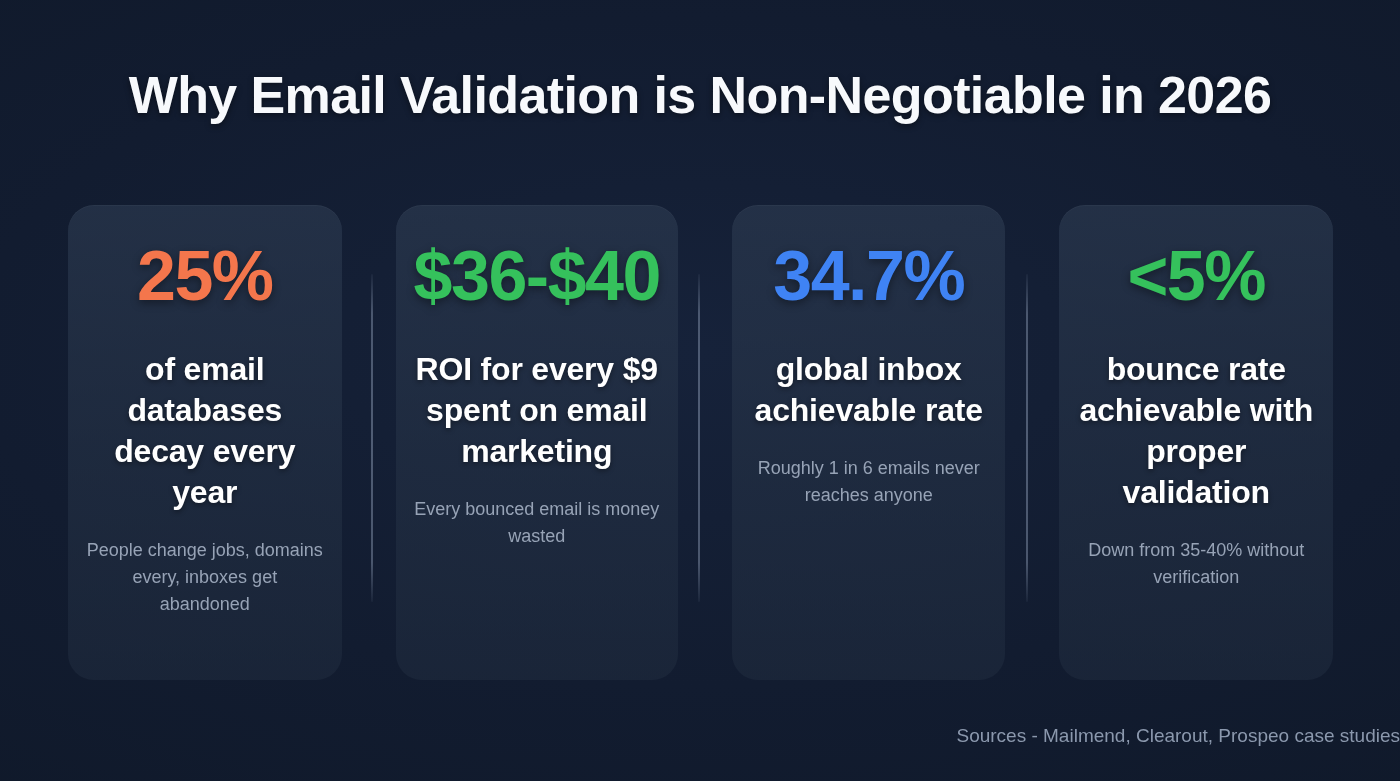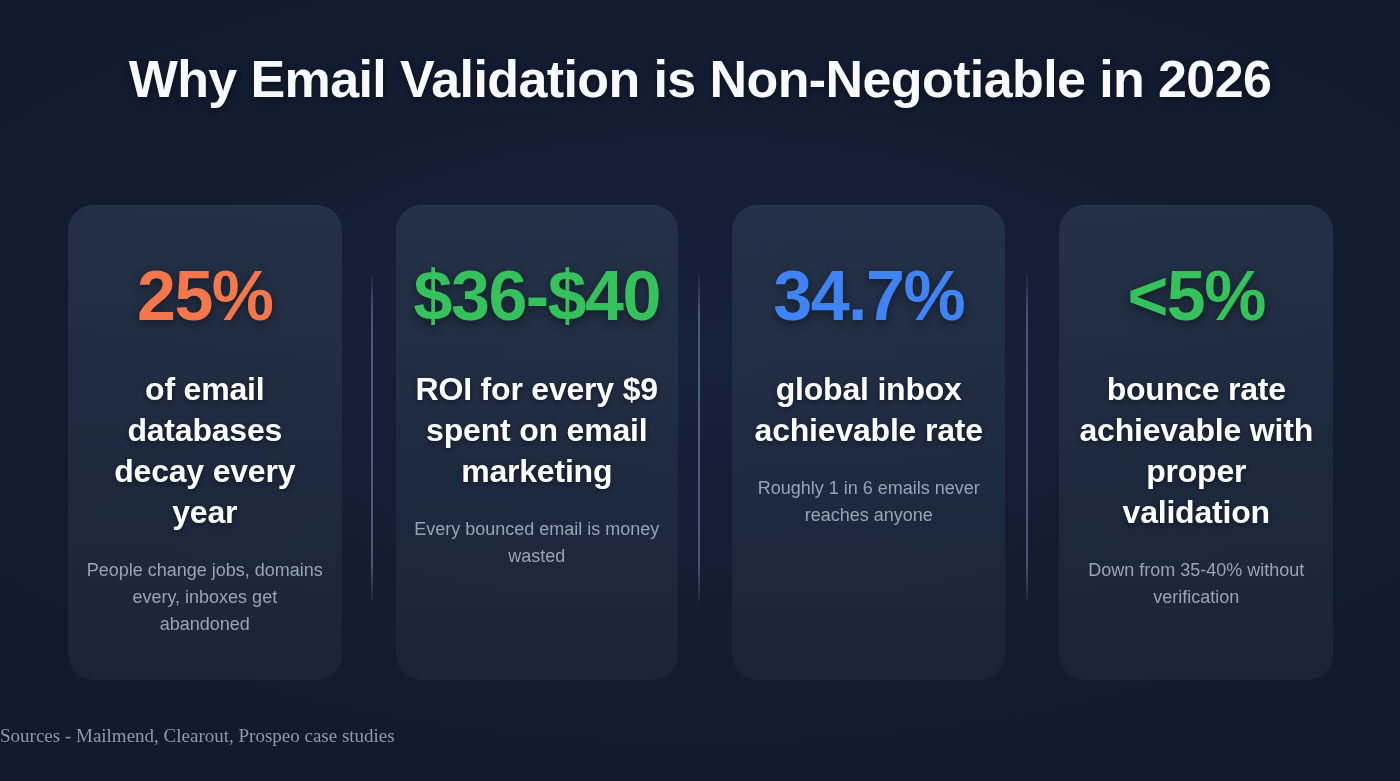--- a/index.html
+++ b/index.html
@@ -24,21 +24,21 @@
     height:781px;
     background:
       radial-gradient(115% 95% at 50% 45%, #16223a 0%, #121c30 45%, #0e1726 100%);
     overflow:hidden;
   }
 
   
   .title {
     position:absolute;
     left:0; right:0;
-    top:46px;
+    top:62px;
     text-align:center;
     color:#f7f9fc;
     font-size:52px;
     font-weight:bold;
     letter-spacing:-0.6px;
     line-height:66px;
     text-shadow:0 2px 6px rgba(0,0,0,0.45);
     white-space:nowrap;
   }
 
@@ -52,21 +52,21 @@
     display:flex;
     gap:54px;
   }
 
   .card {
     position:relative;
     flex:1 1 0;
     border-radius:26px;
     background:linear-gradient(180deg, rgba(42,56,78,0.70) 0%, rgba(36,49,69,0.62) 55%, rgba(32,44,63,0.55) 100%);
     box-shadow:inset 0 1px 0 rgba(255,255,255,0.035);
-    padding:52px 18px 0 18px;
+    padding:32px 18px 0 18px;
     text-align:center;
   }
 
   .stat {
     font-size:70px;
     font-weight:bold;
     line-height:78px;
     letter-spacing:-1.5px;
     text-shadow:0 3px 8px rgba(0,0,0,0.40);
     white-space:nowrap;
@@ -106,26 +106,25 @@
   }
   .divider.d1 { left:371px; }
   .divider.d2 { left:698px; }
   .divider.d3 { left:1026px; }
 
   
   .sources {
     position:absolute;
     left:0; right:0;
     top:723px;
-    text-align:left;
+    text-align:right;
     color:#8b98ad;
     font-size:19px;
     line-height:26px;
     font-weight:normal;
-    font-family:Liberation Serif, serif;
   }
 </style>
 </head>
 <body>
 
 <div class="stage">
 
   <h1 class="title">Why Email Validation is Non-Negotiable in 2026</h1>
 
   <div class="cards">

